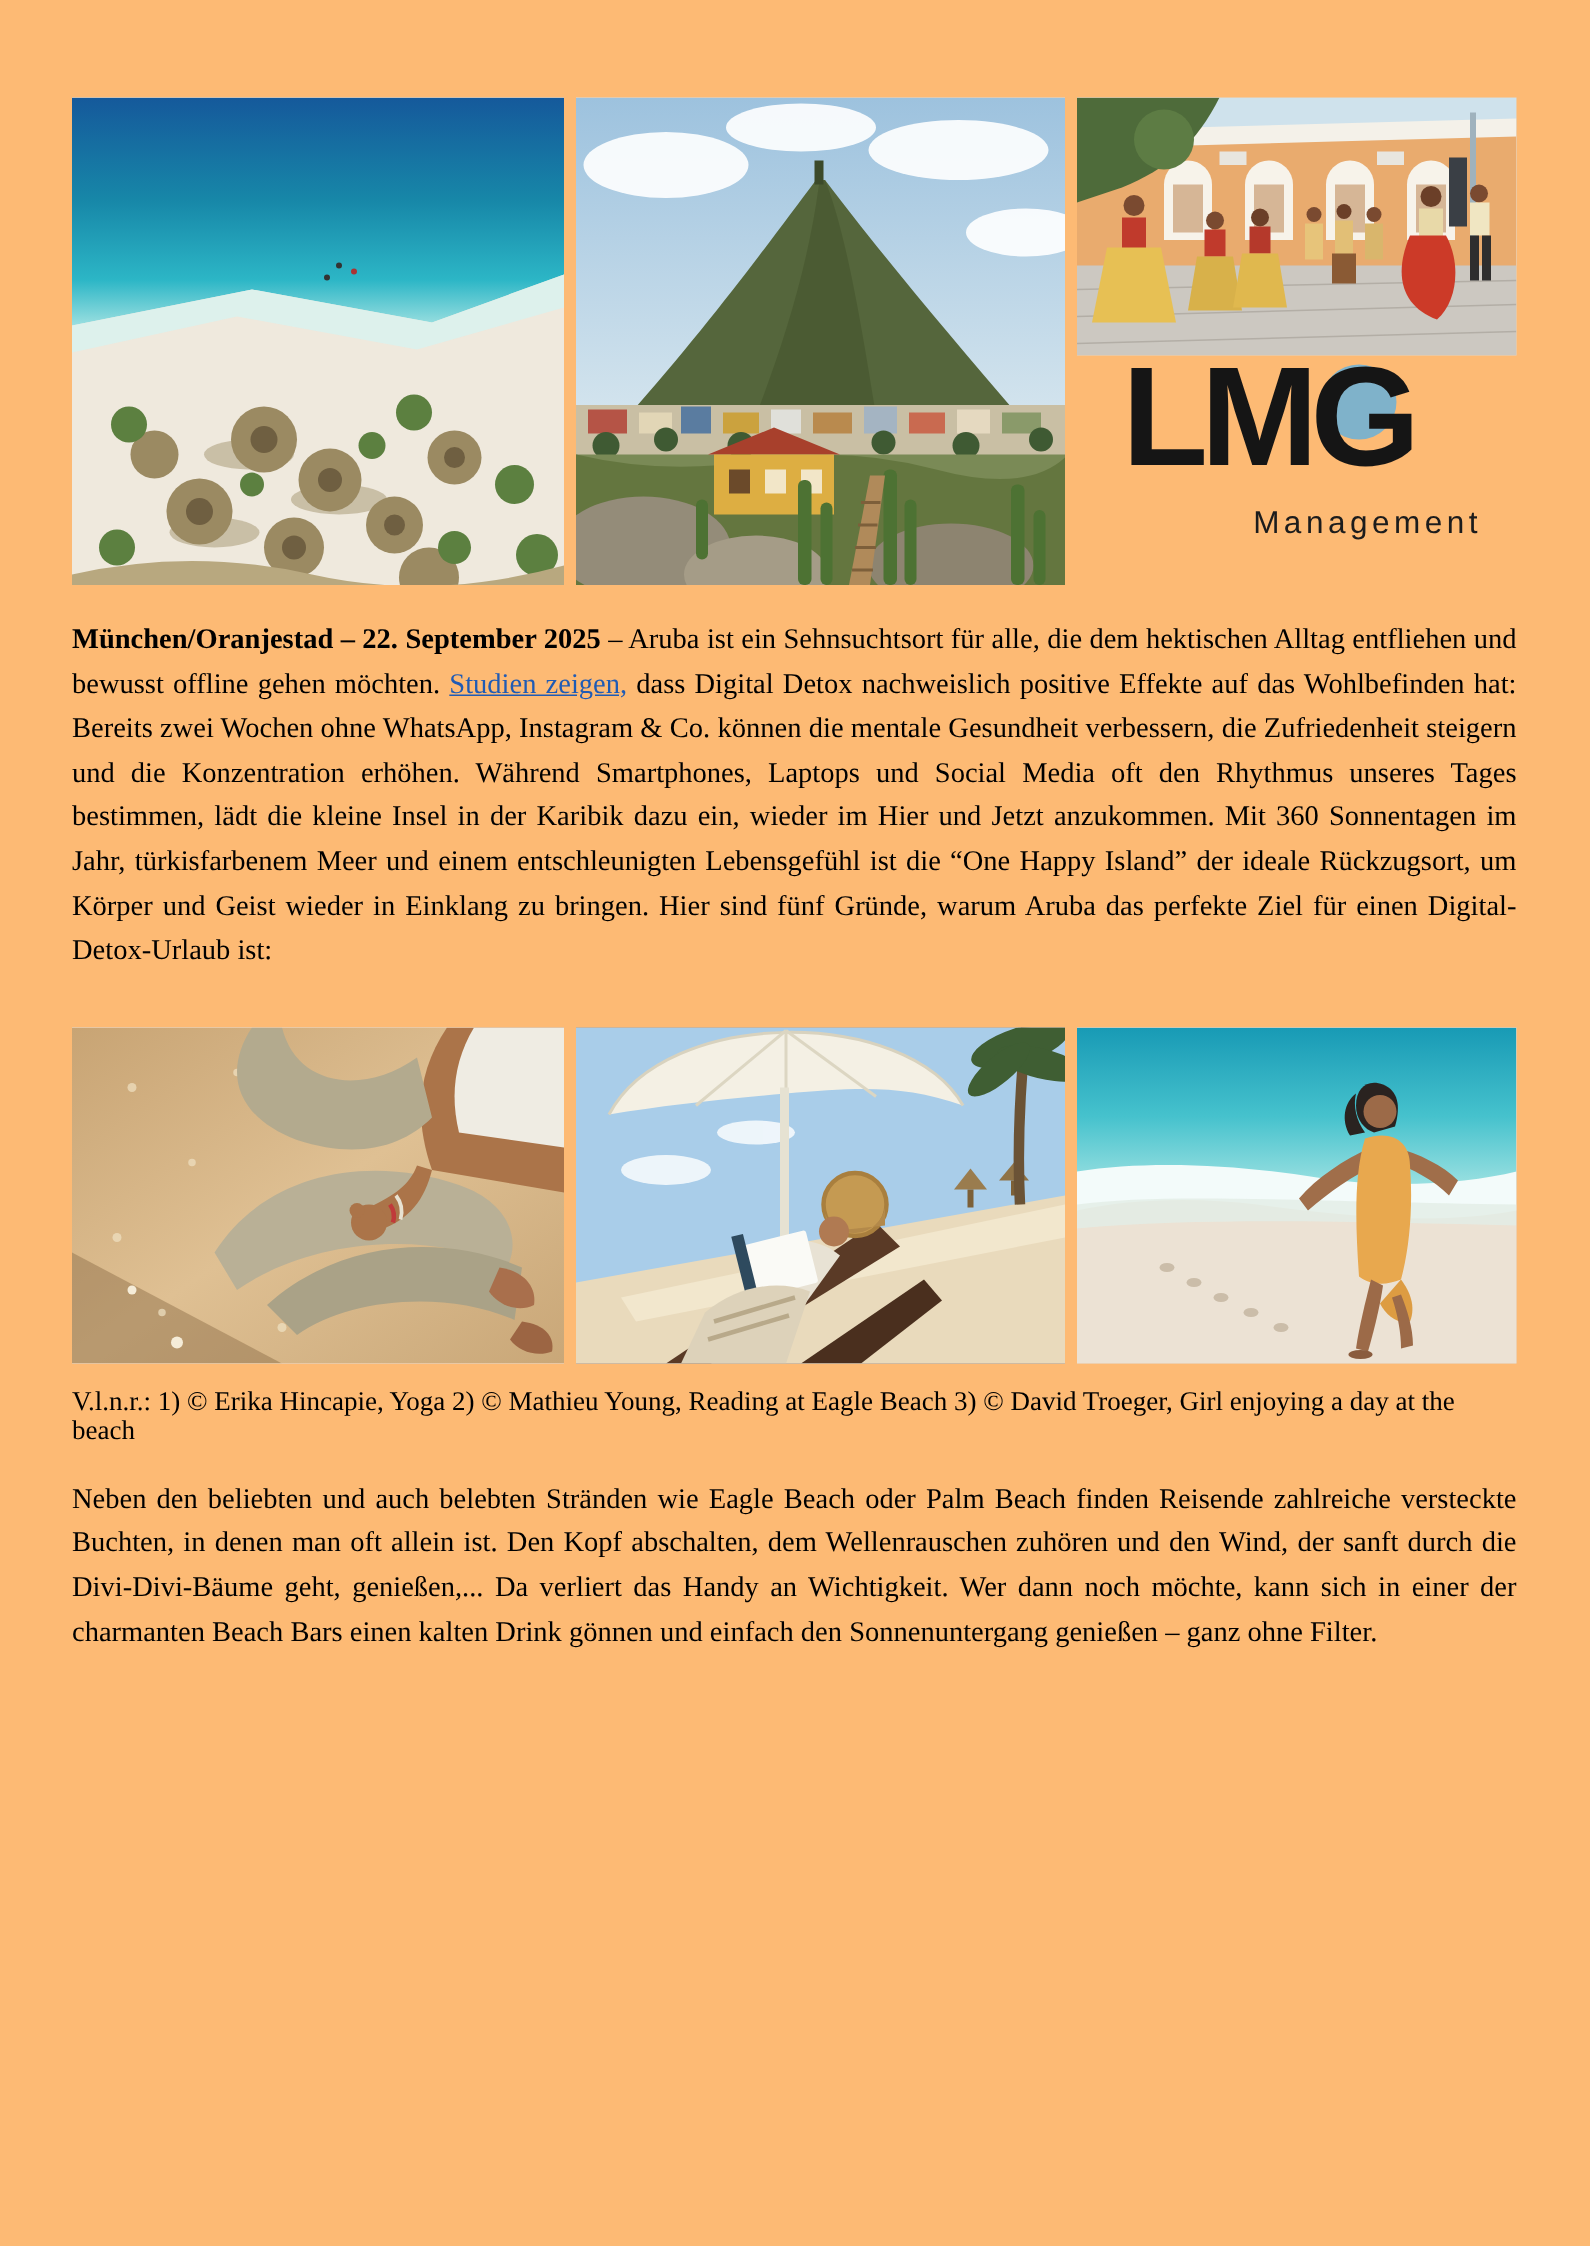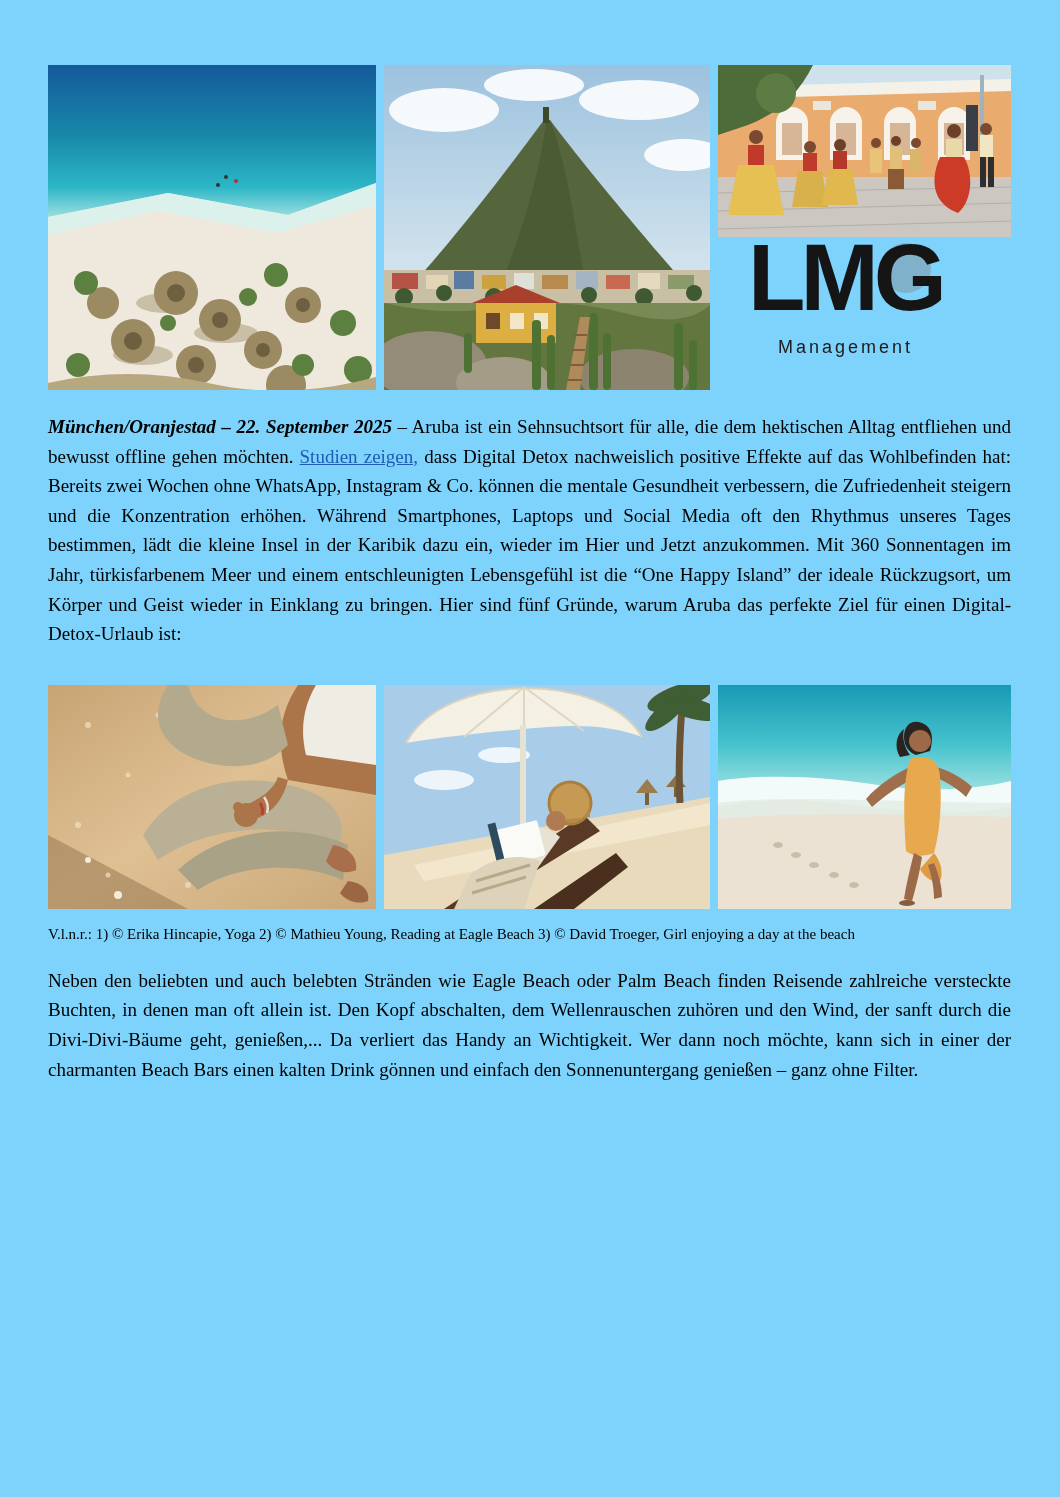--- a/index.html
+++ b/index.html
@@ -6,21 +6,21 @@
     --accent-bar:#82abc2;
     --link-color:#1f5bb5;
     --logo-circle:#7fb2ca;
     --ink:#101010;
   }
   html,body{margin:0;padding:0;background:#ffffff;}
   .page{
     position:relative;
     width:1060px;height:1497px;
     margin:0 auto;
-    background:#7dd3fc;
+    background:#fdba74;
     font-family:"Liberation Serif", serif;
     color:var(--ink);
     overflow:hidden;
   }
   .content{position:absolute;left:48px;top:0;width:963px;}
 
   
   .photo-row{display:flex;gap:8px;}
   .photo-row.top{margin-top:65px;height:325px;}
   .photo-row.bottom{margin-top:36px;height:224px;}
@@ -36,23 +36,23 @@
   .logo-circle{
     position:absolute;left:163px;top:6px;width:50px;height:50px;border-radius:50%;
     background:var(--logo-circle);
   }
   .logo-text{
     position:absolute;left:30px;top:-6px;
     font-family:"Liberation Sans", sans-serif;
     font-weight:700;font-size:94px;line-height:1;letter-spacing:-5px;color:#151515;
   }
   .logo-sub{
-    position:absolute;left:60px;top:100px;width:210px;text-align:left;
+    position:absolute;left:60px;top:100px;width:210px;text-align:right;
     font-family:"Liberation Sans", sans-serif;
-    font-weight:400;font-size:18px;letter-spacing:3px;color:#1c1c1c;
+    font-weight:400;font-size:21px;letter-spacing:3px;color:#1c1c1c;
   }
 
   
   .press-band{margin-top:23px;}
   .bar{height:6px;background:var(--accent-bar);}
   .bar.bottom{height:7px;margin-top:3px;}
   .press-label{
     margin:3px 0 0 12px;
     font-family:"Liberation Sans", sans-serif;
     font-weight:700;font-size:26px;line-height:26px;letter-spacing:0.3px;
@@ -63,25 +63,25 @@
   
   .title{
     margin:27px 0 0 0;
     font-weight:700;font-size:32px;line-height:40px;color:#000;
   }
   .body-par{
     margin:22px 0 0 0;
     font-size:19px;line-height:29.6px;
     text-align:justify;color:#000;
   }
-  .body-par .lead{font-weight:700;font-style:italic;}
+  .body-par .lead{font-weight:700;}
   a.doc-link{color:var(--link-color);text-decoration:underline;cursor:pointer;}
   .caption{
     margin:16px 0 0 0;
-    font-size:15px;line-height:19px;color:#000;text-align:left;
+    font-size:18px;line-height:19px;color:#000;text-align:left;
   }
   .sec-heading{
     margin:39px 0 0 0;
     font-weight:700;font-size:20px;line-height:24px;color:#000;
   }
 </style>
 </head>
 <body>
 
 <div class="page">

